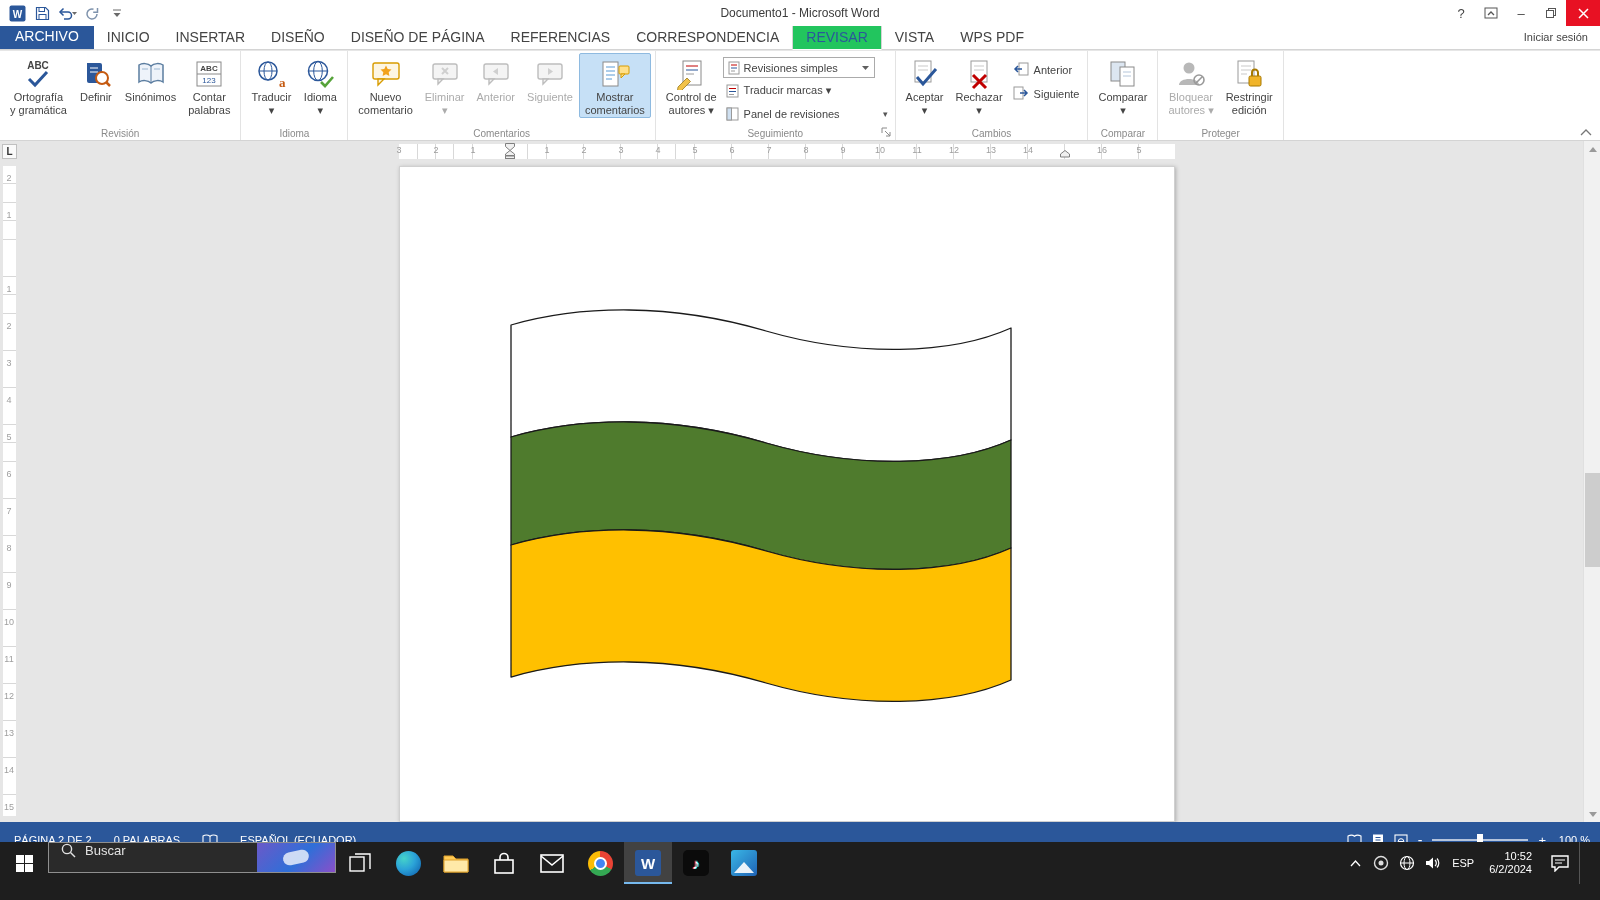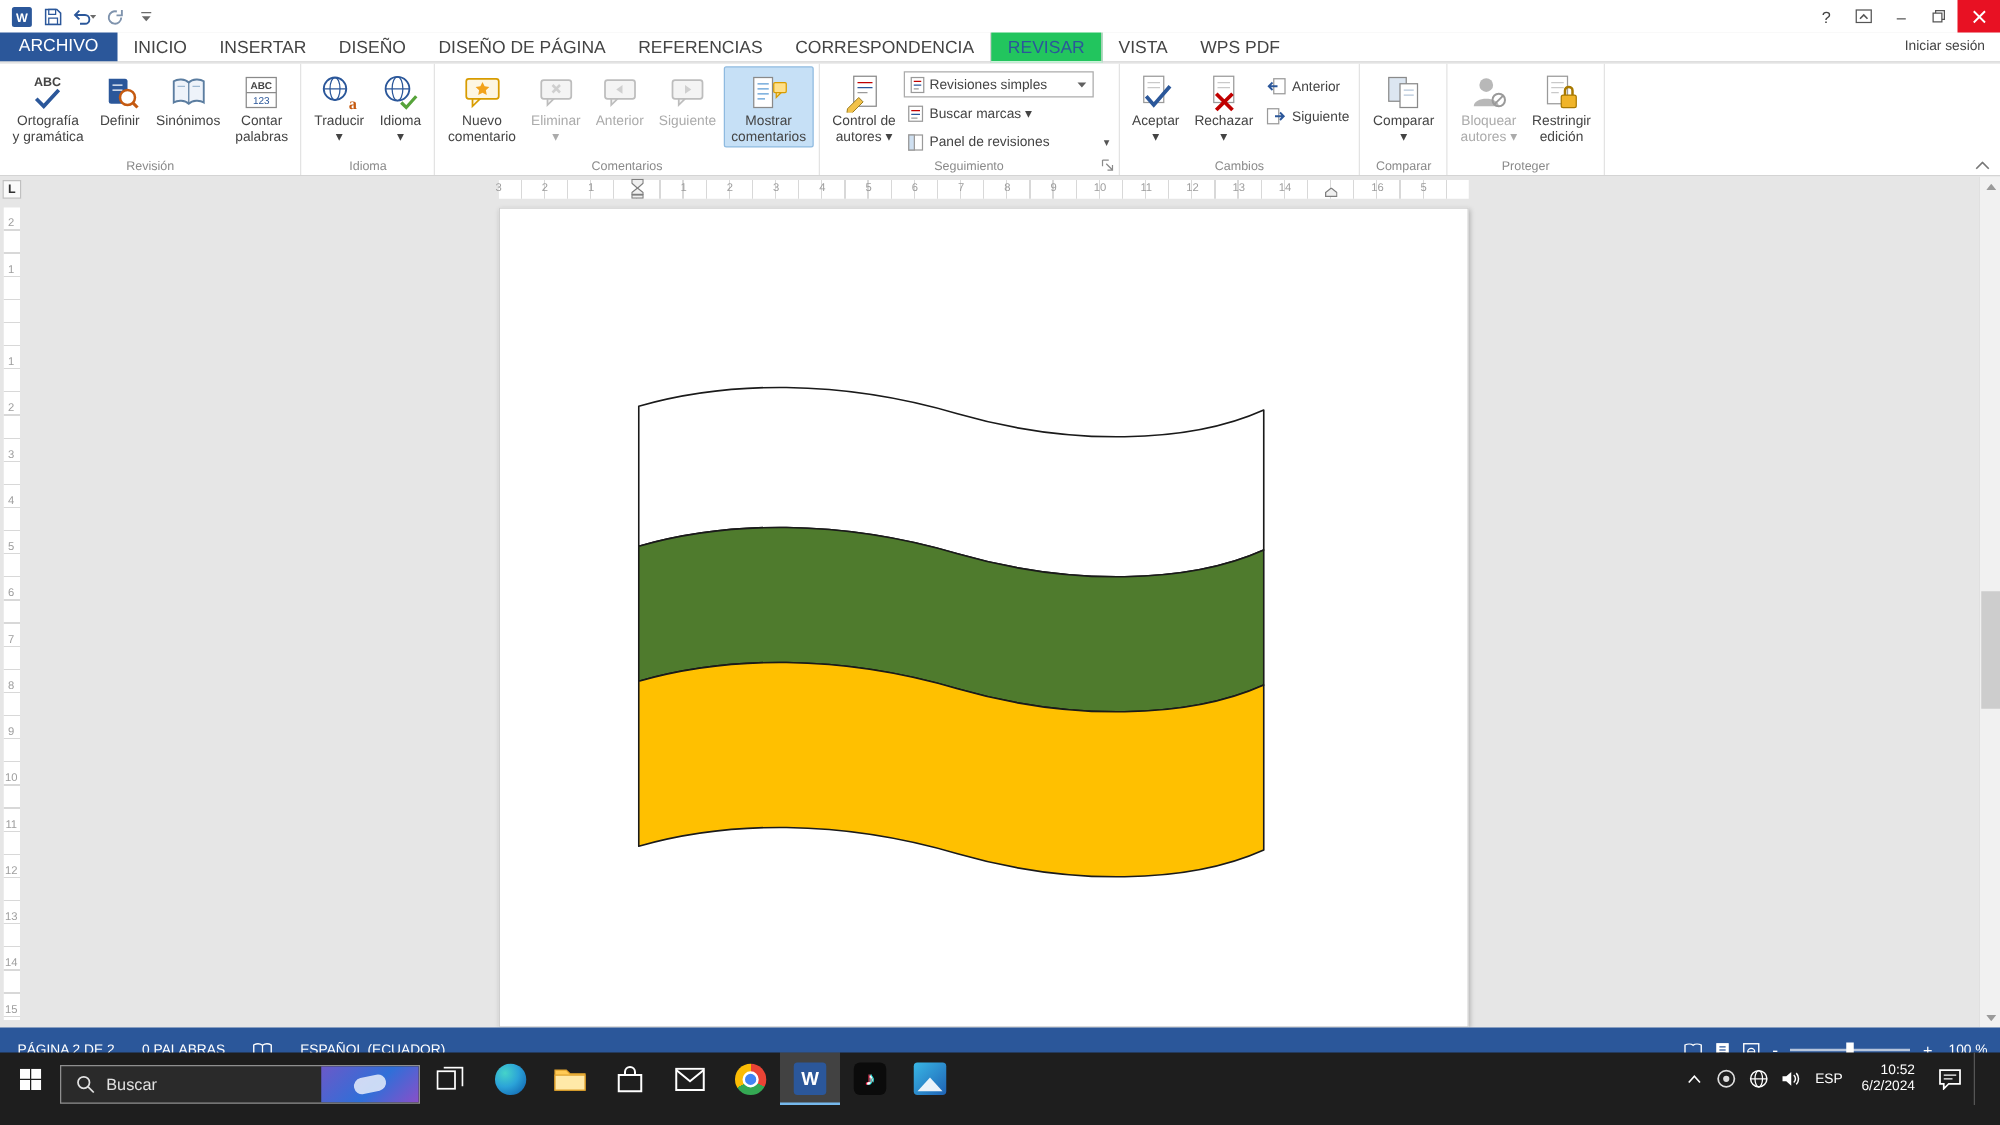--- a/index.html
+++ b/index.html
@@ -66,21 +66,21 @@
 .sb-item{white-space:nowrap}
 .sb-right{margin-left:auto;display:flex;align-items:center;gap:10px;padding-right:10px}
 .ztrack{width:96px;height:2px;background:rgba(255,255,255,.65);position:relative}
 .zthumb{position:absolute;left:45px;top:-5px;width:6px;height:12px;background:#fff}
 .zoomlabel{min-width:34px;text-align:right}
 
 
 .taskbar{position:absolute;left:0;right:0;top:842px;height:58px;background:#1e1e1e;display:flex;align-items:flex-start;z-index:40}
 .tb{height:42px;display:flex;align-items:center;justify-content:center}
 .tb-start{width:48px}
-.search{width:288px;height:31px;margin-top:10px;background:#2a2a2a;border:1px solid #8f8f8f;display:flex;align-items:center;gap:9px;padding-left:12px;color:#e2e2e2;font-size:13px;position:relative;overflow:hidden}
+.search{width:288px;height:31px;margin-top:0;background:#2a2a2a;border:1px solid #8f8f8f;display:flex;gap:9px;padding-left:12px;color:#e2e2e2;font-size:13px;position:relative;overflow:hidden}
 .search .tile{position:absolute;right:0;top:0;width:78px;height:100%;background:linear-gradient(135deg,#6b59c8 0%,#2f6fd8 55%,#8a4fc9 100%)}
 .search .tile::after{content:"";position:absolute;left:26px;top:8px;width:26px;height:13px;background:rgba(255,255,255,.75);border-radius:7px;transform:rotate(-12deg)}
 .tbicon{width:48px;height:42px}
 .tbicon.active{background:rgba(255,255,255,.16);box-shadow:inset 0 -2px 0 #76b9ed}
 .chrome{width:25px;height:25px;border-radius:50%;background:conic-gradient(#ea4335 0 33%,#34a853 33% 66%,#fbbc05 66% 100%);position:relative}
 .chrome::after{content:"";position:absolute;inset:6px;border-radius:50%;background:#4285f4;border:2px solid #fff}
 .edge{width:25px;height:25px;border-radius:50%;background:radial-gradient(circle at 32% 30%,#45d3c9 0%,#2ba3d8 45%,#0b57a8 100%)}
 .wordtile{width:26px;height:26px;border-radius:3px;background:#2b579a;color:#fff;font-weight:bold;font-size:15px;display:flex;align-items:center;justify-content:center}
 .tiktok{width:26px;height:26px;border-radius:5px;background:#0b0b0b;color:#fff;font-size:15px;display:flex;align-items:center;justify-content:center;text-shadow:1px 0 0 #25f4ee,-1px 0 0 #fe2c55}
 .photos{width:26px;height:26px;border-radius:3px;background:linear-gradient(135deg,#39b7e6,#1f63b5);position:relative;overflow:hidden}
@@ -125,20 +125,21 @@
             <path d="M12.5 2 v4.3 h-4.3" fill="none" stroke="#7f93ad" stroke-width="1.5"></path>
           </svg>
       </span>
       <span class="qbtn">
         <svg width="10" height="10">
             <path d="M1 2 h8" stroke="#6a6a6a"></path>
             <path d="M1.5 5 l3.5 4 3.5 -4 z" fill="#6a6a6a"></path>
           </svg>
       </span>
     </div>
+    <div class="title">Documento1 - Microsoft Word</div>
     <div class="wincontrols">
       <div class="winbtn">
           <span>?</span>
         </div>
       <div class="winbtn">
         <svg width="14" height="12">
             <rect x="1" y="1" width="12" height="10" fill="none" stroke="#555"></rect>
             <path d="M4 8 l3 -3 l3 3" fill="none" stroke="#555" stroke-width="1.3"></path>
           </svg>
       </div>
@@ -341,21 +342,21 @@
               <path d="M1 1 l3.5 4 3.5 -4 z" fill="#606060"></path>
             </svg>
         </div>
         <div class="menubtn">
           <svg width="13" height="14">
               <rect x="1" y="1" width="11" height="12" fill="#fff" stroke="#9a9a9a"></rect>
               <line x1="3" y1="4.5" x2="10" y2="4.5" stroke="#c00000"></line>
               <line x1="3" y1="7.5" x2="10" y2="7.5" stroke="#2b579a"></line>
               <line x1="3" y1="10.5" x2="8" y2="10.5" stroke="#9a9a9a"></line>
             </svg>
-          <span>Buscar marcas ▾</span>
+          <span>Traducir marcas ▾</span>
         </div>
         <div class="menubtn">
           <svg width="13" height="14">
               <rect x="1" y="1" width="11" height="12" fill="#fff" stroke="#9a9a9a"></rect>
               <rect x="1" y="1" width="4.5" height="12" fill="#cfe0f1" stroke="#9a9a9a"></rect>
             </svg>
           <span>Panel de revisiones</span>
           <span class="pushright">▾</span>
         </div>
       </div>

